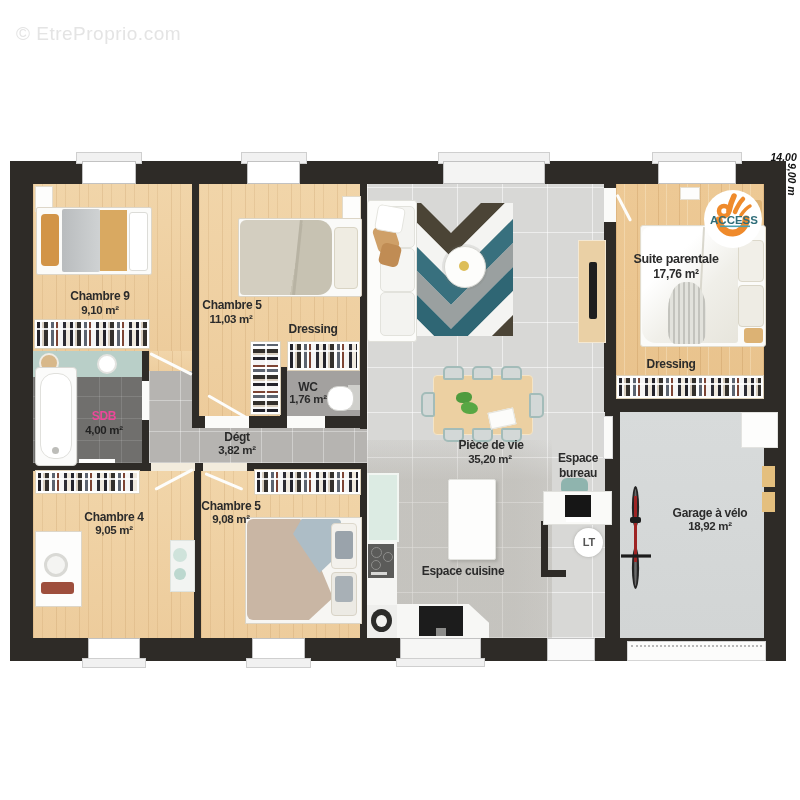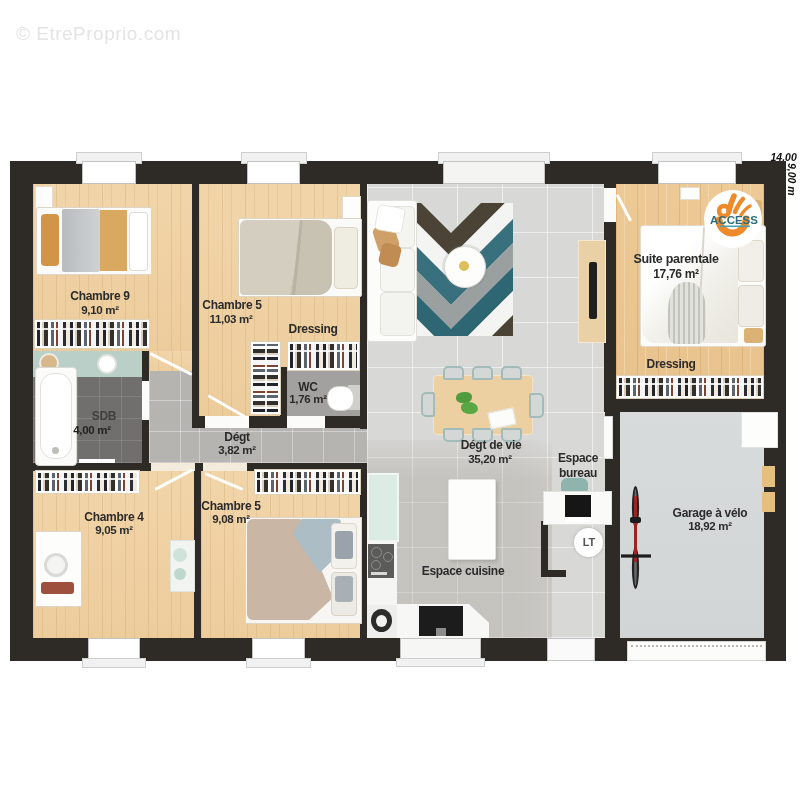--- a/index.html
+++ b/index.html
@@ -383,33 +383,33 @@
 <div class="txt t13" style="left:100px;top:304px;">9,10 m²</div>
 
 <div class="txt t14" style="left:232px;top:298px;">Chambre 5</div>
 <div class="txt t13" style="left:231px;top:313px;">11,03 m²</div>
 
 <div class="txt t14" style="left:313px;top:322px;">Dressing</div>
 
 <div class="txt t14" style="left:308px;top:380px;">WC</div>
 <div class="txt t13" style="left:308px;top:393px;">1,76 m²</div>
 
-<div class="txt t14" style="left:104px;top:409px;color:#404040;">SDB</div>
-<div class="txt t13" style="left:92px;top:424px;color:#222;text-align:center;">4,00 m²</div>
+<div class="txt t14" style="left:104px;top:409px;color:#ec4899;">SDB</div>
+<div class="txt t13" style="left:104px;top:424px;color:#222;text-align:center;">4,00 m²</div>
 
 <div class="txt t14" style="left:237px;top:430px;">Dégt</div>
 <div class="txt t13" style="left:237px;top:444px;">3,82 m²</div>
 
 <div class="txt t14" style="left:114px;top:510px;">Chambre 4</div>
 <div class="txt t13" style="left:114px;top:524px;">9,05 m²</div>
 
 <div class="txt t14" style="left:231px;top:499px;text-align:right;">Chambre 5</div>
 <div class="txt t13" style="left:231px;top:513px;">9,08 m²</div>
 
-<div class="txt t14" style="left:491px;top:438px;">Dégt de vie</div>
+<div class="txt t14" style="left:491px;top:438px;">Pièce de vie</div>
 <div class="txt t13" style="left:490px;top:453px;">35,20 m²</div>
 
 <div class="txt t14" style="left:463px;top:564px;">Espace cuisine</div>
 
 <div class="txt t14" style="left:578px;top:451px;">Espace</div>
 <div class="txt t14" style="left:578px;top:466px;">bureau</div>
 
 <div class="txt t14" style="left:676px;top:252px;font-size:12.5px;">Suite parentale</div>
 <div class="txt t13" style="left:676px;top:267px;font-size:12px;">17,76 m²</div>
 

